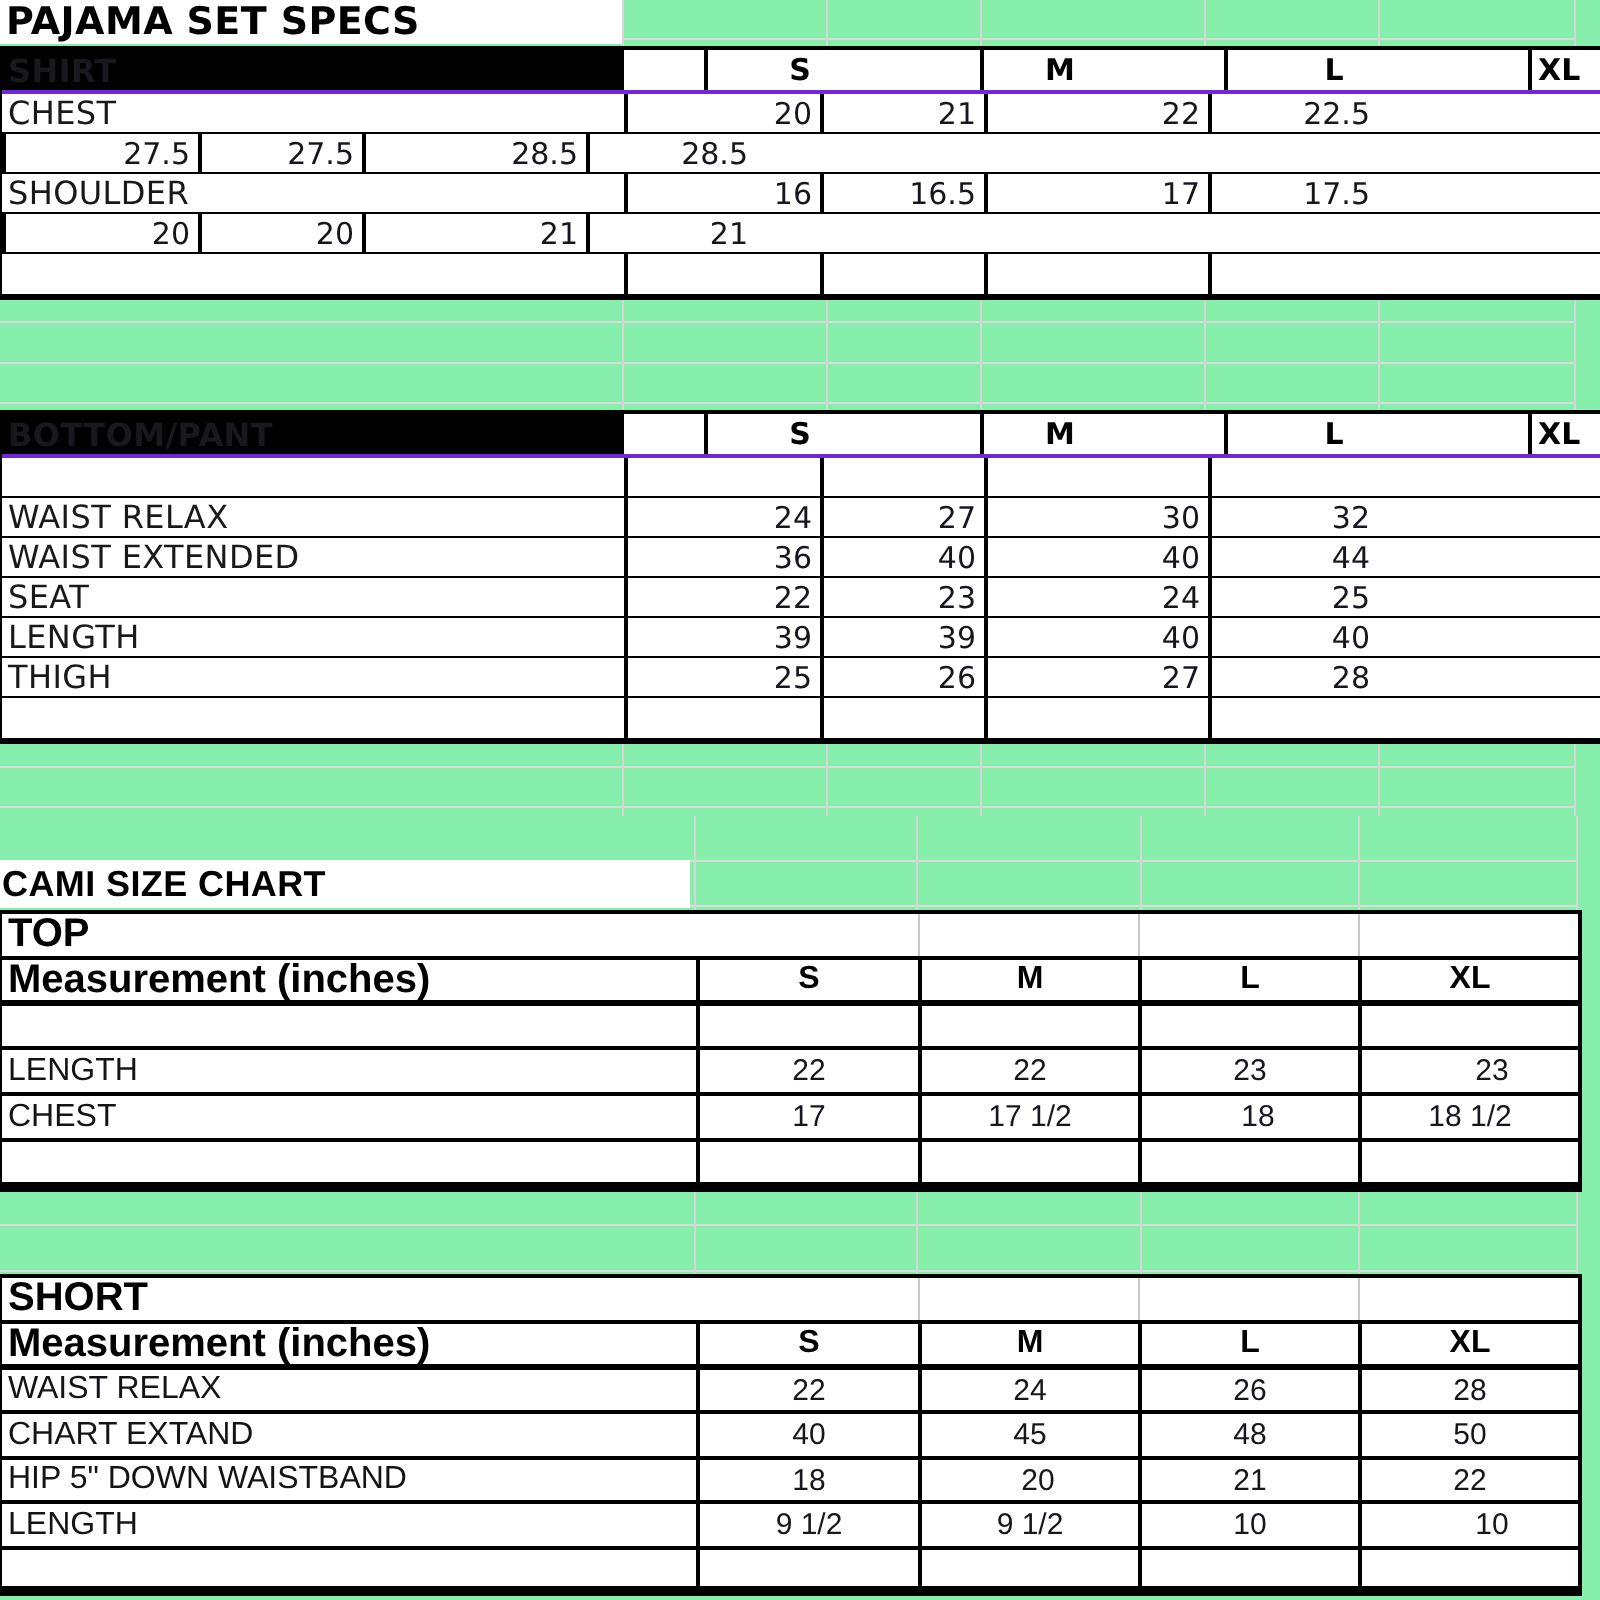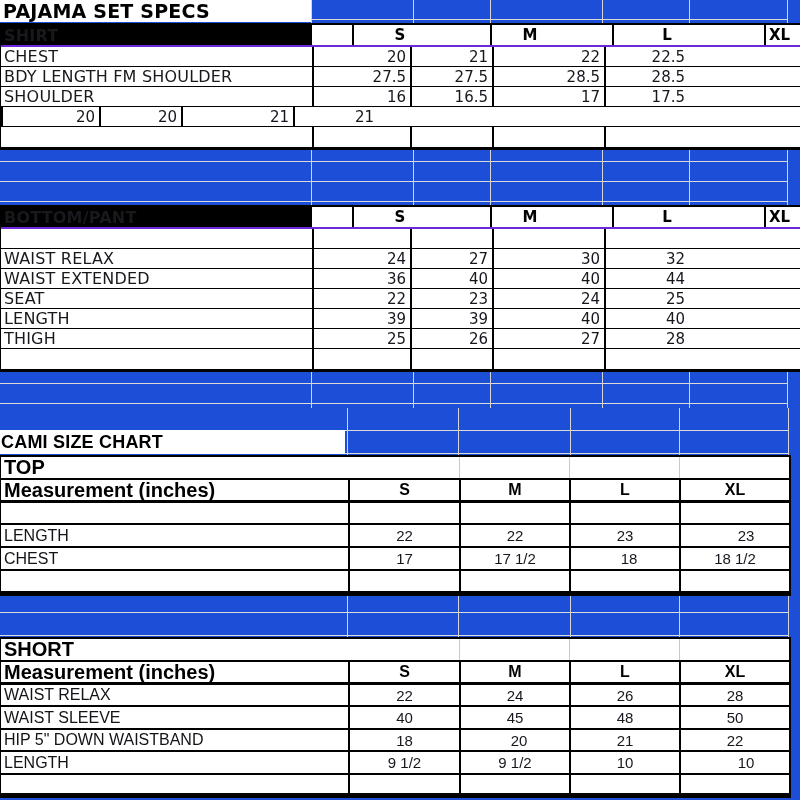--- a/index.html
+++ b/index.html
@@ -1,19 +1,19 @@
 <!DOCTYPE html>
 <html><head>
 <meta charset="utf-8">
 <style>
   * { box-sizing: border-box; margin: 0; padding: 0; }
   html,body { background:#ffffff; }
   .canvas {
     position: relative; width: 800px; height: 800px;
-    background: #1d4ed8; overflow: hidden;
+    background: #86efac; overflow: hidden;
     font-family: "DejaVu Sans", sans-serif; color:#16161e;
   }
   
   .grid { position: absolute; }
   .grid-pj {
     left:0; top:0; width:788px; height:408px;
     background: repeating-linear-gradient(to bottom, transparent 0, transparent 19.2px, #dadada 19.2px, #dadada 20.2px);
   }
   .grid-cami {
     left:0; top:408px; width:789px; height:387px;
@@ -97,21 +97,20 @@
       <div class="cell v c4 hc xl-left">XL</div>
     </div>
     <div class="row">
       <div class="cell lbl">CHEST</div>
       <div class="cell v c1">20</div>
       <div class="cell v c2">21</div>
       <div class="cell v c3">22</div>
       <div class="cell v c4">22.5</div>
     </div>
     <div class="row">
-      <div class="cell lbl">BDY LENGTH FM SHOULDER</div>
       <div class="cell v c1">27.5</div>
       <div class="cell v c2">27.5</div>
       <div class="cell v c3">28.5</div>
       <div class="cell v c4">28.5</div>
     </div>
     <div class="row">
       <div class="cell lbl">SHOULDER</div>
       <div class="cell v c1">16</div>
       <div class="cell v c2">16.5</div>
       <div class="cell v c3">17</div>
@@ -254,21 +253,21 @@
       <div class="cell v hv">XL</div>
     </div>
     <div class="row short-r">
       <div class="cell lbl">WAIST RELAX</div>
       <div class="cell v s">22</div>
       <div class="cell v">24</div>
       <div class="cell v">26</div>
       <div class="cell v">28</div>
     </div>
     <div class="row">
-      <div class="cell lbl">WAIST SLEEVE</div>
+      <div class="cell lbl">CHART EXTAND</div>
       <div class="cell v s">40</div>
       <div class="cell v">45</div>
       <div class="cell v">48</div>
       <div class="cell v">50</div>
     </div>
     <div class="row short-r">
       <div class="cell lbl">HIP 5" DOWN WAISTBAND</div>
       <div class="cell v s">18</div>
       <div class="cell v al">20</div>
       <div class="cell v">21</div>

